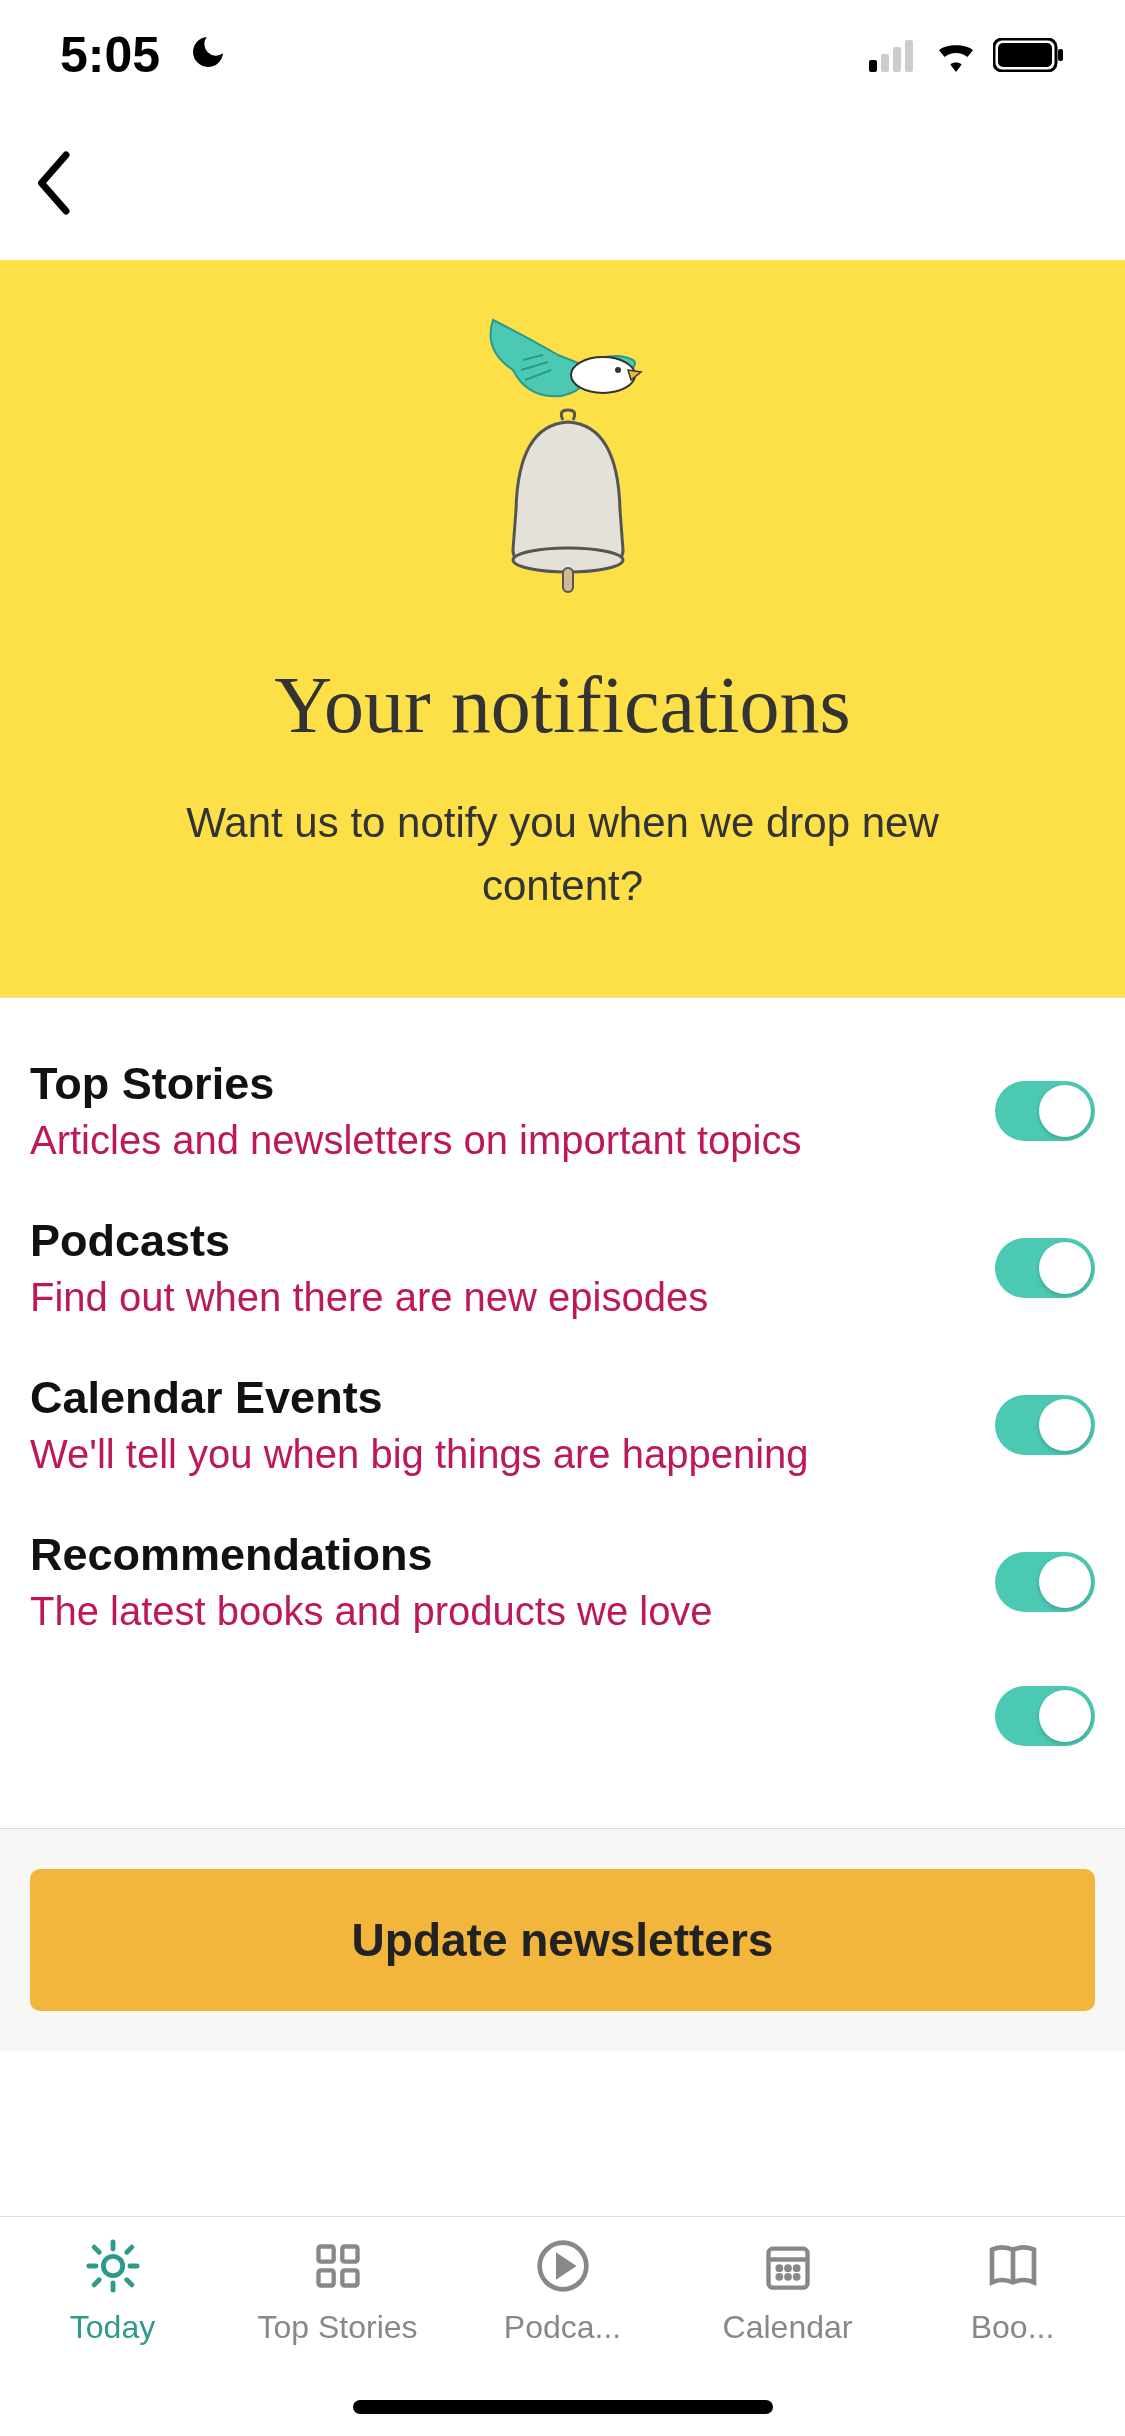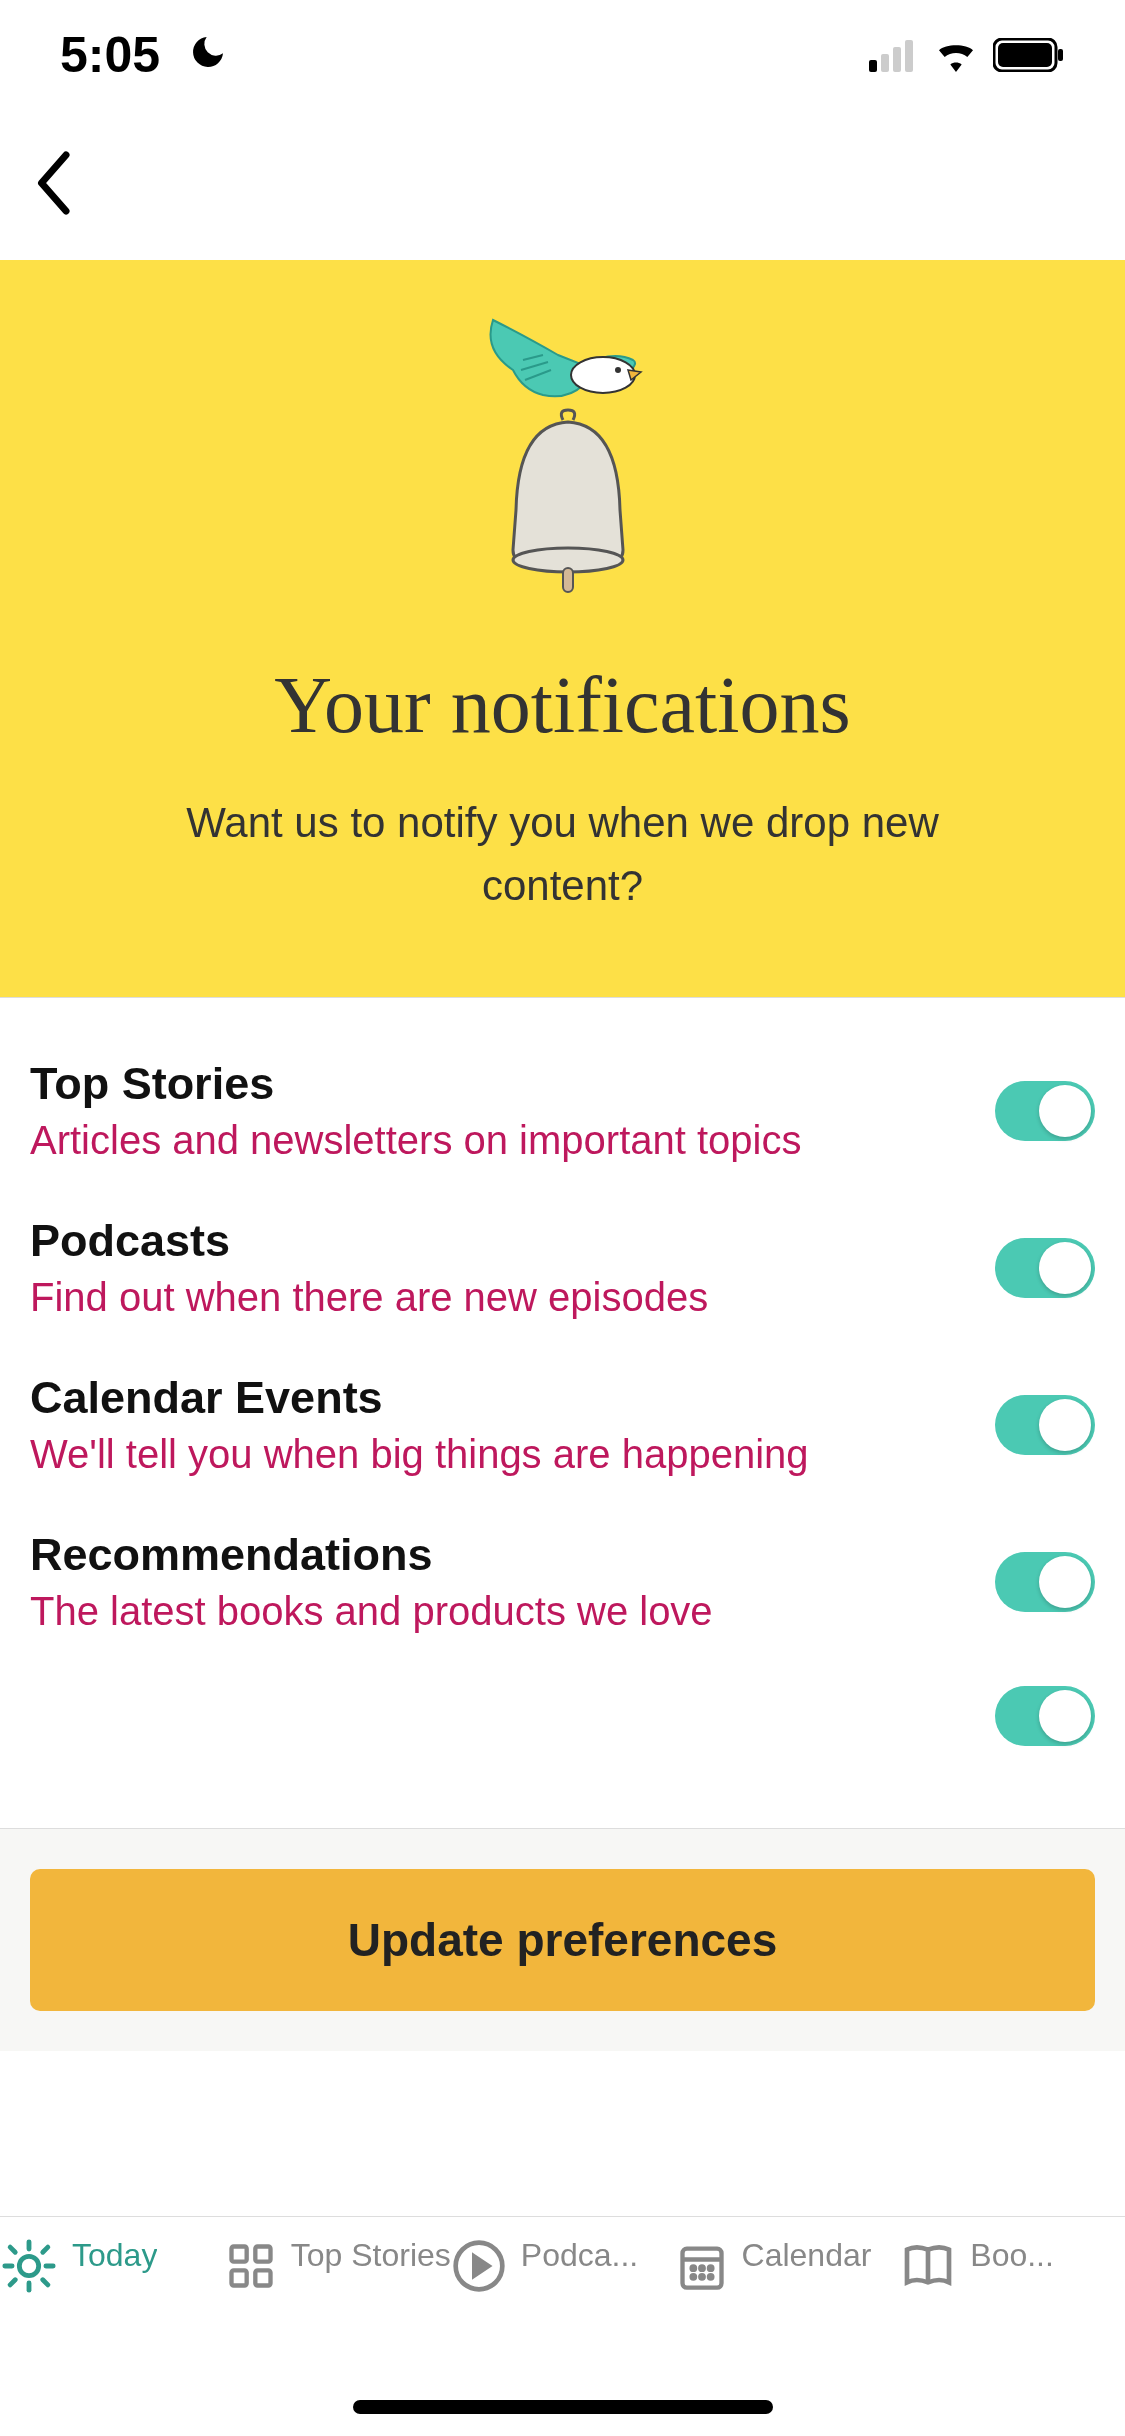--- a/index.html
+++ b/index.html
@@ -114,22 +114,22 @@
     right: 0;
     height: 220px;
     border-top: 1px solid #ddd;
     background: #fff;
     display: flex;
     padding-top: 20px;
   }
   .tab-item {
     flex: 1;
     display: flex;
-    flex-direction: row;
-    align-items: flex-start;
+    flex-direction: column;
+    align-items: center;
     gap: 14px;
   }
   .tab-icon { height: 58px; display: flex; align-items: center; justify-content: center; }
   .tab-label {
     font-size: 32px;
     color: #888;
     max-width: 180px;
     white-space: nowrap;
     overflow: hidden;
     text-overflow: ellipsis;
@@ -256,21 +256,21 @@
   <div class="setting-row">
     <div class="setting-text">
     </div>
     <div class="toggle">
         <div class="toggle-knob"></div>
       </div>
   </div>
 </div>
 
 <div class="cta-wrap">
-  <button class="cta-button">Update preferences</button>
+  <button class="cta-button">Update newsletters</button>
 </div>
 
 <div class="tab-bar">
   <div class="tab-item active">
     <span class="tab-icon">
       <svg width="58" height="58" viewBox="0 0 24 24" fill="none" stroke="#2d9a8a" stroke-width="2" stroke-linecap="round">
           <circle cx="12" cy="12" r="4"></circle>
           <line x1="12" y1="2" x2="12" y2="5"></line>
           <line x1="12" y1="19" x2="12" y2="22"></line>
           <line x1="4.2" y1="4.2" x2="6.3" y2="6.3"></line>

